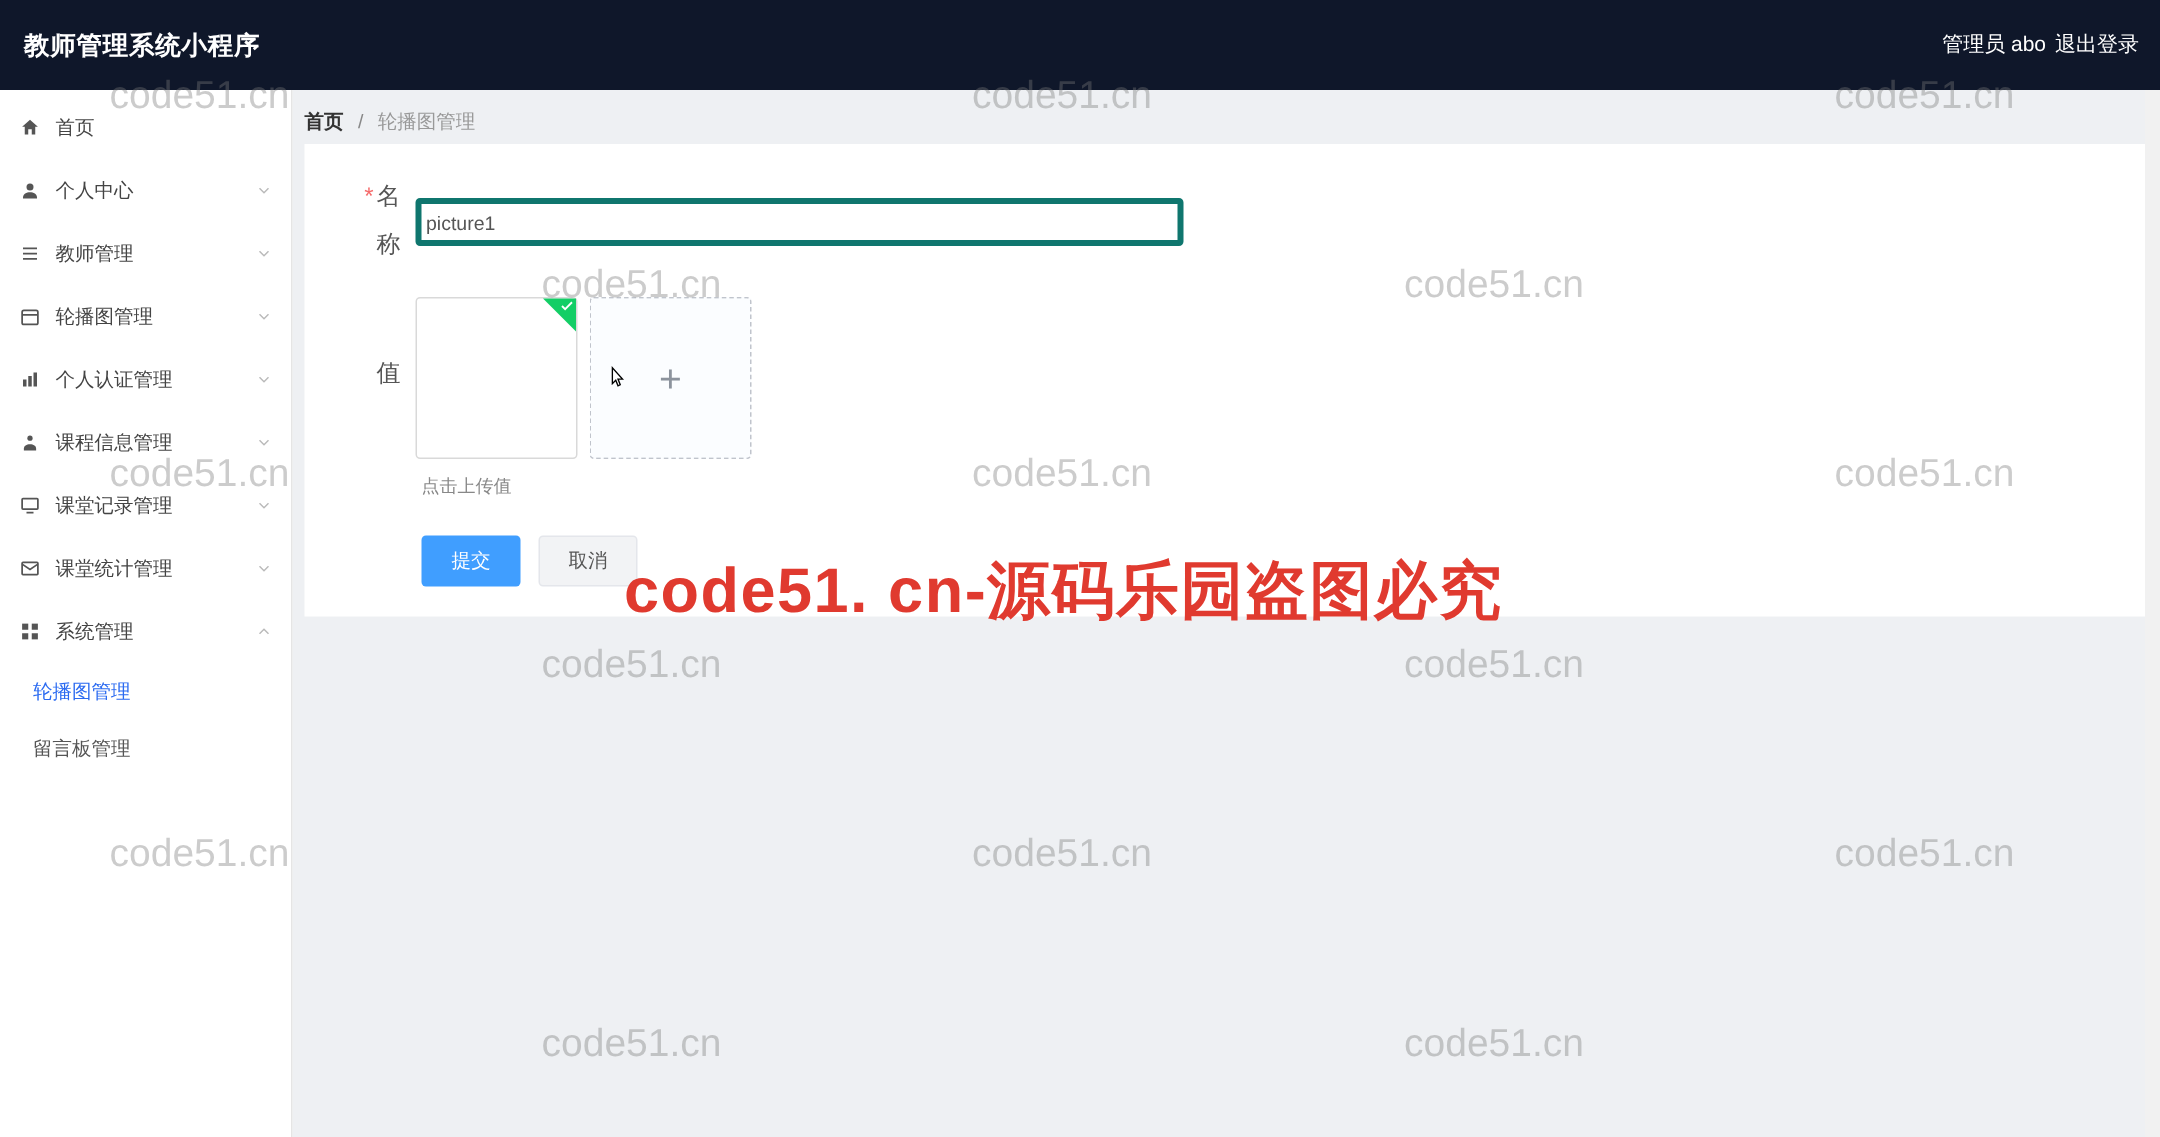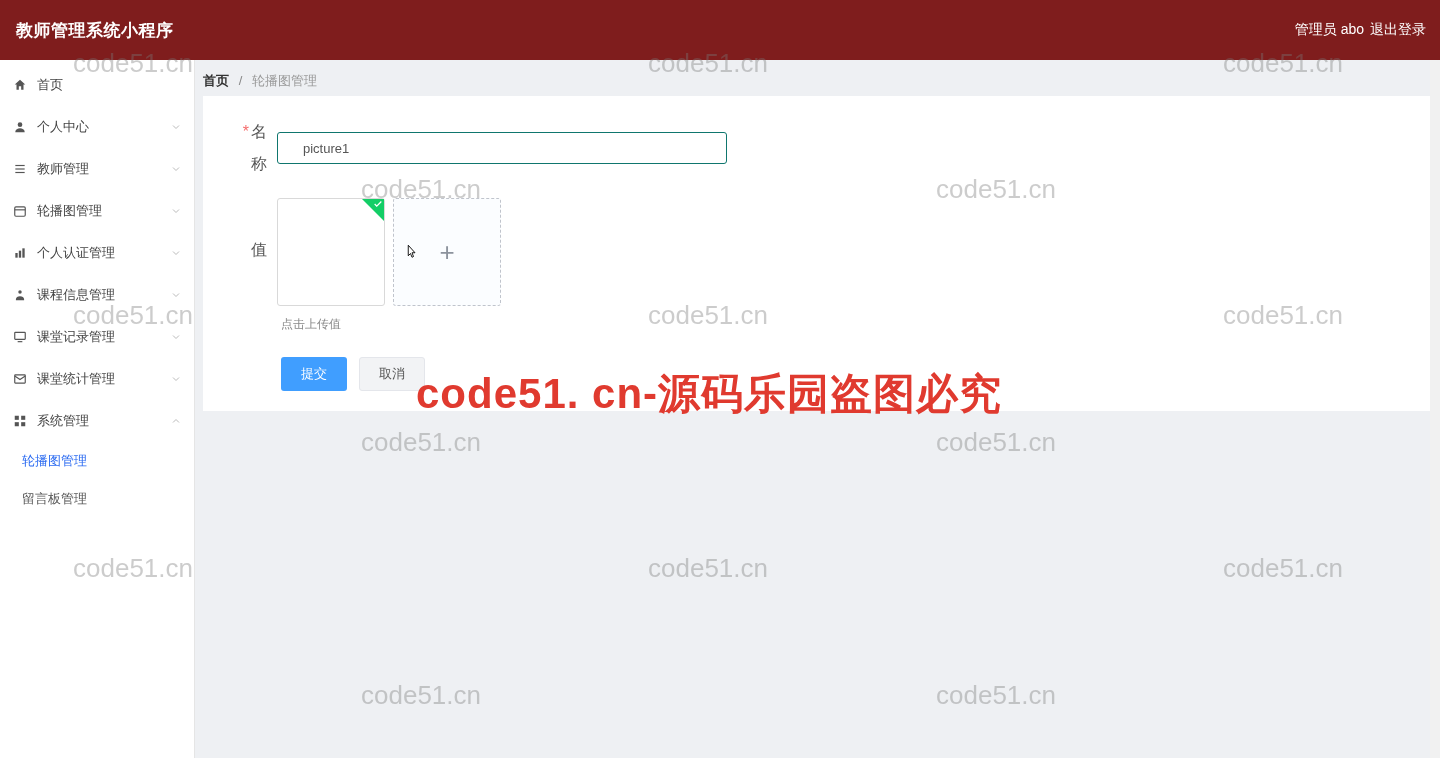--- a/index.html
+++ b/index.html
@@ -9,21 +9,21 @@
       color: #333;
       font-size: 13px;
       width: 1440px;
       height: 758px;
       overflow: hidden;
       position: relative;
     }
     
     .header {
       height: 60px;
-      background: #7f1d1d;
+      background: #0f172a;
       color: #fff;
       display: flex;
       align-items: center;
       justify-content: space-between;
       padding: 0 14px 0 16px;
     }
     .header-title {
       font-size: 17px;
       font-weight: 700;
       letter-spacing: 0.5px;
@@ -90,24 +90,24 @@
     .form-label {
       width: 46px;
       text-align: right;
       color: #555;
       font-size: 16px;
       padding-right: 10px;
       line-height: 32px;
     }
     .form-label .req { color: #f56c6c; margin-right: 2px; }
     .text-input {
-      width: 450px; height: 32px;
-      border: 1px solid #0f766e;
+      width: 512px; height: 32px;
+      border: 4px solid #0f766e;
       border-radius: 3px;
-      padding: 0 25px;
+      padding: 0 3px;
       font-size: 13px;
       color: #555;
       outline: none;
     }
     .upload-wrap { display: flex; gap: 8px; align-items: flex-start; padding-top: 2px; }
     .upload-card {
       width: 108px; height: 108px;
       border: 1px solid #d9d9d9;
       border-radius: 3px;
       background: #fff;

